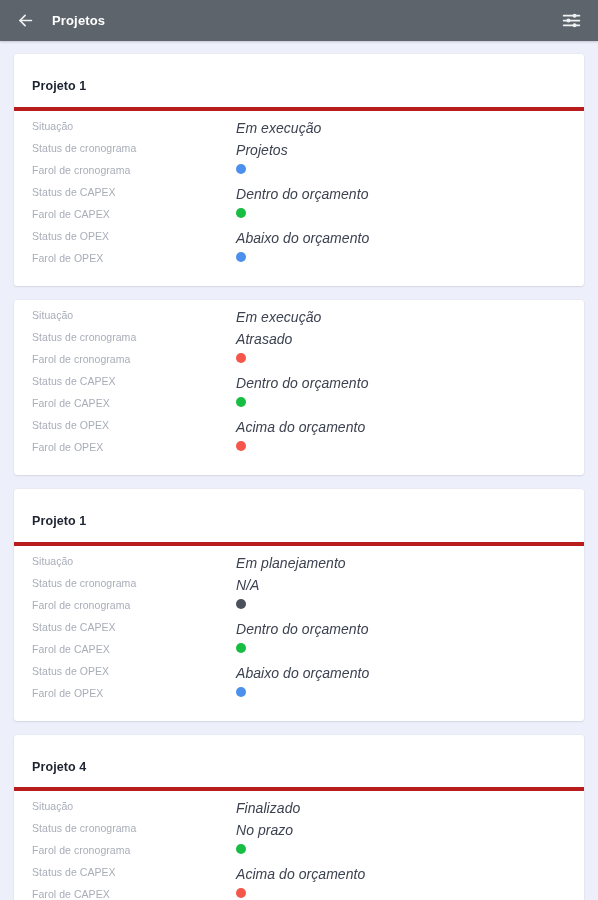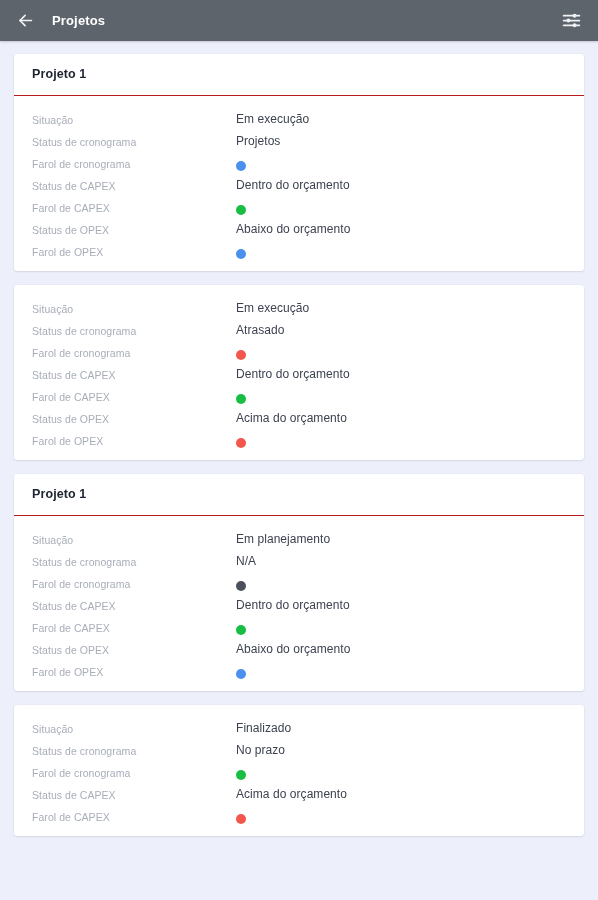--- a/index.html
+++ b/index.html
@@ -65,56 +65,57 @@
 
   
   .card {
     background: #ffffff;
     margin: 0 14px 14px 14px;
     border-radius: 3px;
     box-shadow: 0 1px 2px rgba(40,45,70,.10), 0 0 0 .5px rgba(40,45,70,.04);
     overflow: hidden;
   }
   .card-header {
-    padding: 14px 18px 13px 18px;
-    border-bottom: 1px solid #b91c1c;
+    padding: 26px 18px 13px 18px;
+    border-bottom: 4px solid #b91c1c;
   }
   .card-title {
     font-size: 12.5px;
     font-weight: 700;
     color: #1d2330;
     letter-spacing: .1px;
     line-height: 1.1;
   }
   .card-body {
     padding: 9px 18px 12px 18px;
   }
 
   .row {
     display: flex;
-    align-items: flex-end;
+    align-items: flex-start;
     min-height: 22px;
     height: 22px;
   }
   .row-label {
     width: 204px;
     flex: none;
     font-size: 10.5px;
     color: #a8adb8;
     line-height: 1.2;
     letter-spacing: .05px;
     white-space: nowrap;
     overflow: hidden;
   }
   .row-value {
-    font-size: 12px;
+    font-size: 14px;
     color: #3c4250;
     line-height: 1.2;
     letter-spacing: .05px;
     white-space: nowrap;
+    font-style: italic;
   }
   .dot {
     width: 10px;
     height: 10px;
     border-radius: 50%;
     display: inline-block;
     flex: none;
   }
 </style>
 </head>
@@ -245,20 +246,23 @@
             <div class="row-label">Status de OPEX</div>
             <div class="row-value">Abaixo do orçamento</div>
           </div>
           <div class="row">
             <div class="row-label">Farol de OPEX</div>
             <span class="dot" style="background: rgb(74, 144, 236);"></span>
           </div>
         </div>
       </div>
       <div class="card">
+        <div class="card-header">
+          <div class="card-title">Projeto 4</div>
+        </div>
         <div class="card-body">
           <div class="row">
             <div class="row-label">Situação</div>
             <div class="row-value">Finalizado</div>
           </div>
           <div class="row">
             <div class="row-label">Status de cronograma</div>
             <div class="row-value">No prazo</div>
           </div>
           <div class="row">

